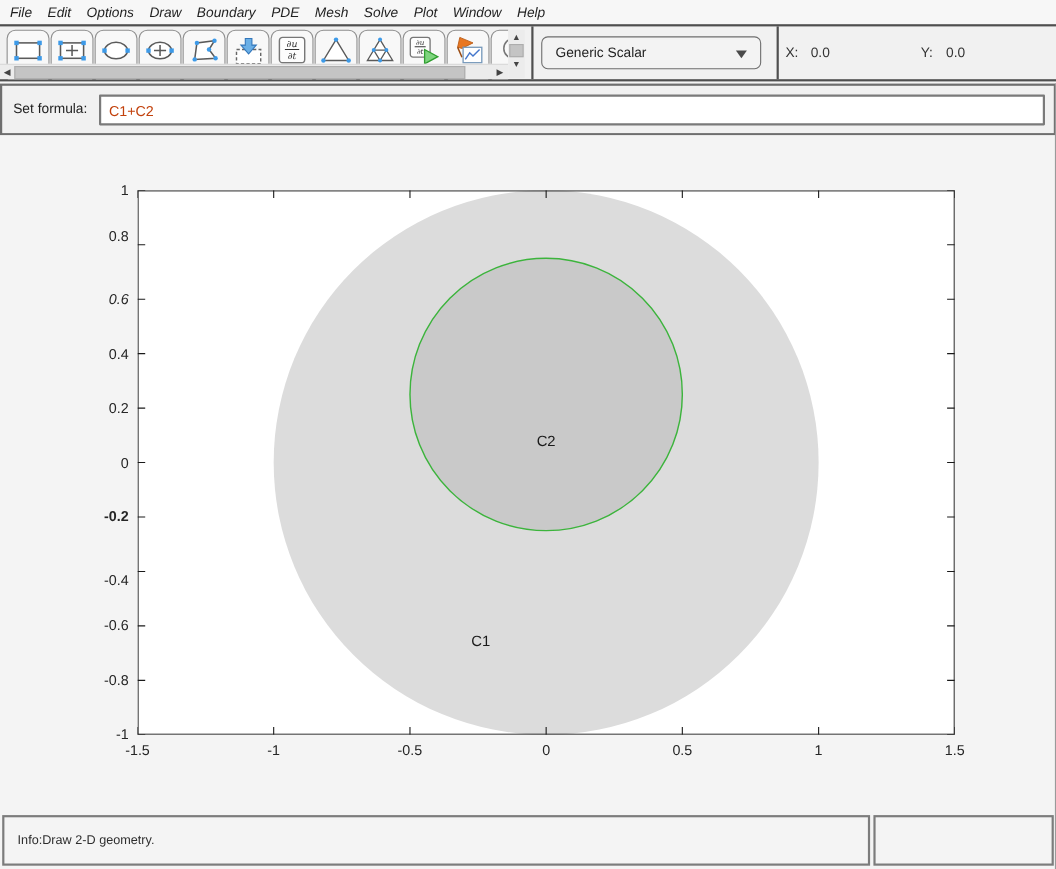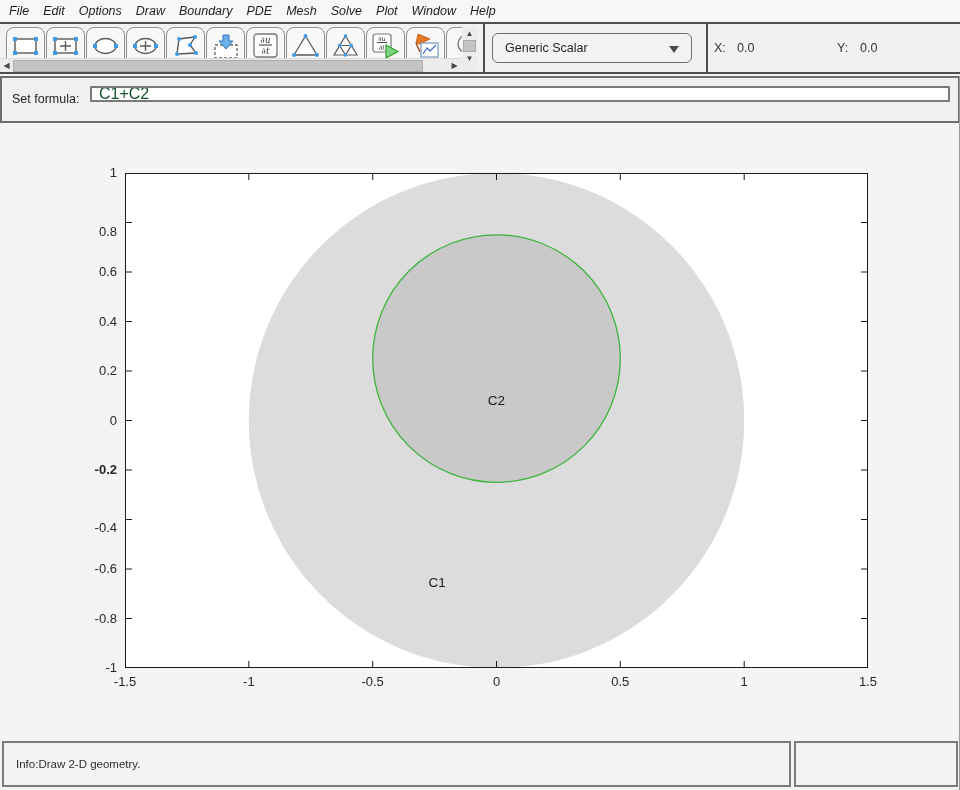--- a/index.html
+++ b/index.html
@@ -57,23 +57,23 @@
   .coord { position:absolute; top:0; height:48px; line-height:48px; font-size:12.5px; color:#333; }
   #x-label { left:714px; } #x-value { left:737px; }
   #y-label { left:837px; } #y-value { left:860px; }
   
   #formula-bar {
     position:absolute; left:0; top:76px; width:960px; height:47px;
     background:#f1f1f1; border:2px solid #6e6e6e;
   }
   #formula-label { position:absolute; left:10px; top:0; height:43px; line-height:43px; font-size:12.5px; }
   #formula-input {
-    position:absolute; left:88px; top:8px; width:860px; height:16px;
+    position:absolute; left:88px; top:8px; width:860px; height:28px;
     background:#fff; border:2px solid #7a7a7a; border-radius:1px;
-    font-family:"Liberation Sans", sans-serif; font-size:16px; color:#14532d; padding-left:7px; outline:none;
+    font-family:"Liberation Sans", sans-serif; font-size:13px; color:#c2410c; padding-left:7px; outline:none;
   }
   
   #figure { position:absolute; left:0; top:123px; width:960px; height:617px; background:#f4f4f4; }
   #plot-wrap { position:absolute; left:125px; top:50px; width:743px; height:495px; }
   #plot-wrap svg { display:block; background:#fff; }
   .tick-label { position:absolute; font-size:13px; color:#262626; }
   .ytick { width:50px; text-align:right; left:-58px; }
   .xtick { width:60px; text-align:center; }
   
   #statusbar { position:absolute; left:0; top:740px; width:836px; height:50px; background:#f4f4f4; }
@@ -292,22 +292,22 @@
         <line x1="0" y1="396.0" x2="7" y2="396.0" stroke="#1a1a1a"></line>
         <line x1="743" y1="396.0" x2="736" y2="396.0" stroke="#1a1a1a"></line>
         <line x1="0" y1="445.5" x2="7" y2="445.5" stroke="#1a1a1a"></line>
         <line x1="743" y1="445.5" x2="736" y2="445.5" stroke="#1a1a1a"></line>
         <line x1="0" y1="495.0" x2="7" y2="495.0" stroke="#1a1a1a"></line>
         <line x1="743" y1="495.0" x2="736" y2="495.0" stroke="#1a1a1a"></line>
         <text x="312.1" y="414.1" font-size="13.5" fill="#1a1a1a" text-anchor="middle" font-family="Liberation Sans, sans-serif">C1</text>
         <text x="371.5" y="232.2" font-size="13.5" fill="#1a1a1a" text-anchor="middle" font-family="Liberation Sans, sans-serif">C2</text>
       </svg>
       <div class="tick-label ytick" style="top: -8px;">1</div>
-      <div class="tick-label ytick" style="top: 51px;">0.8</div>
-      <div class="tick-label ytick" style="top: 91px;">0.6</div>
+      <div class="tick-label ytick" style="top: 34px;">0.8</div>
+      <div class="tick-label ytick" style="top: 91px; font-style: italic;">0.6</div>
       <div class="tick-label ytick" style="top: 140.5px;">0.4</div>
       <div class="tick-label ytick" style="top: 190px;">0.2</div>
       <div class="tick-label ytick" style="top: 239.5px;">0</div>
       <div class="tick-label ytick" style="top: 289px; font-weight: bold;">-0.2</div>
       <div class="tick-label ytick" style="top: 347px;">-0.4</div>
       <div class="tick-label ytick" style="top: 388px;">-0.6</div>
       <div class="tick-label ytick" style="top: 437.5px;">-0.8</div>
       <div class="tick-label ytick" style="top: 487px;">-1</div>
       <div class="tick-label xtick" style="left: -30px; top: 501px;">-1.5</div>
       <div class="tick-label xtick" style="left: 93.8333px; top: 501px;">-1</div>

